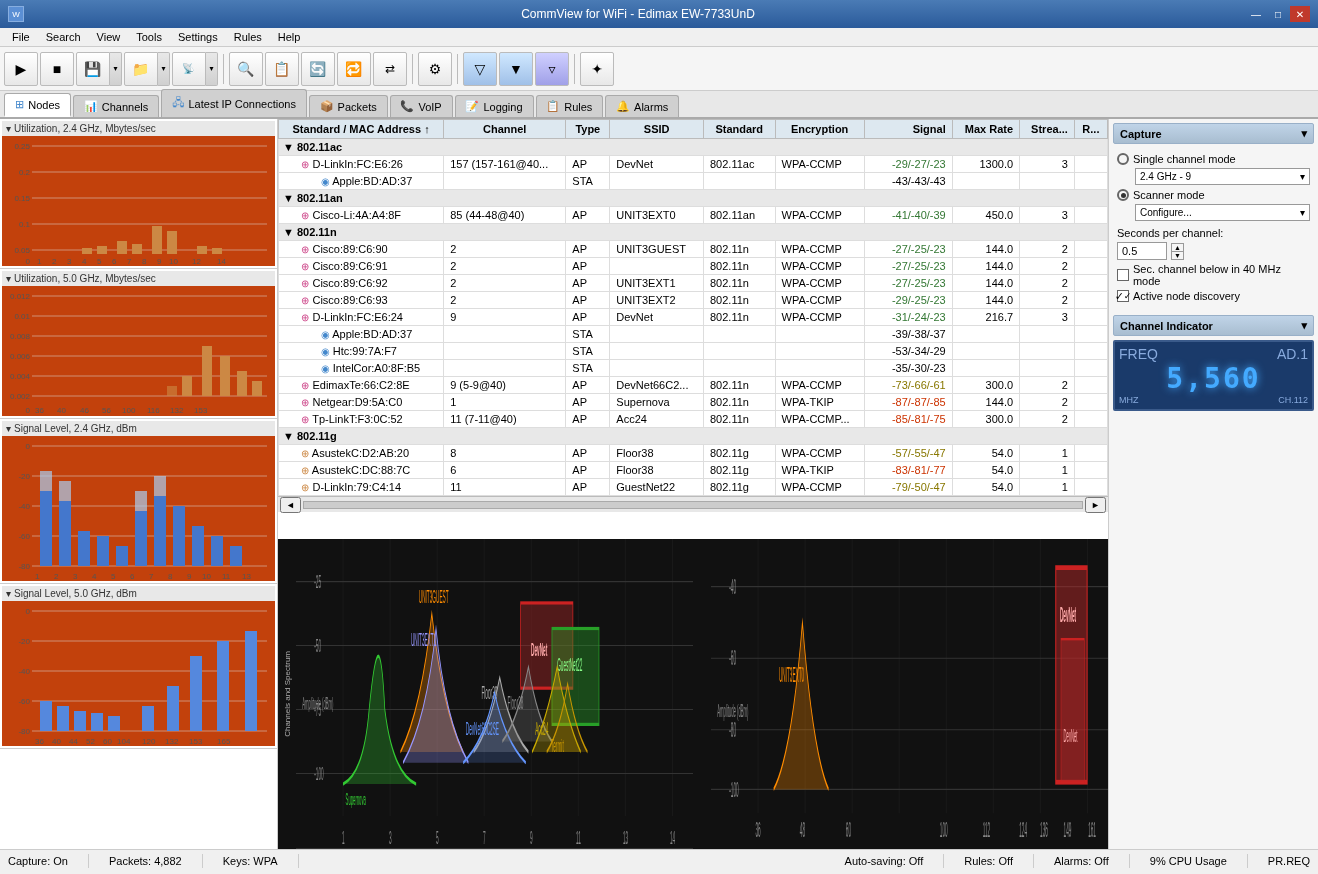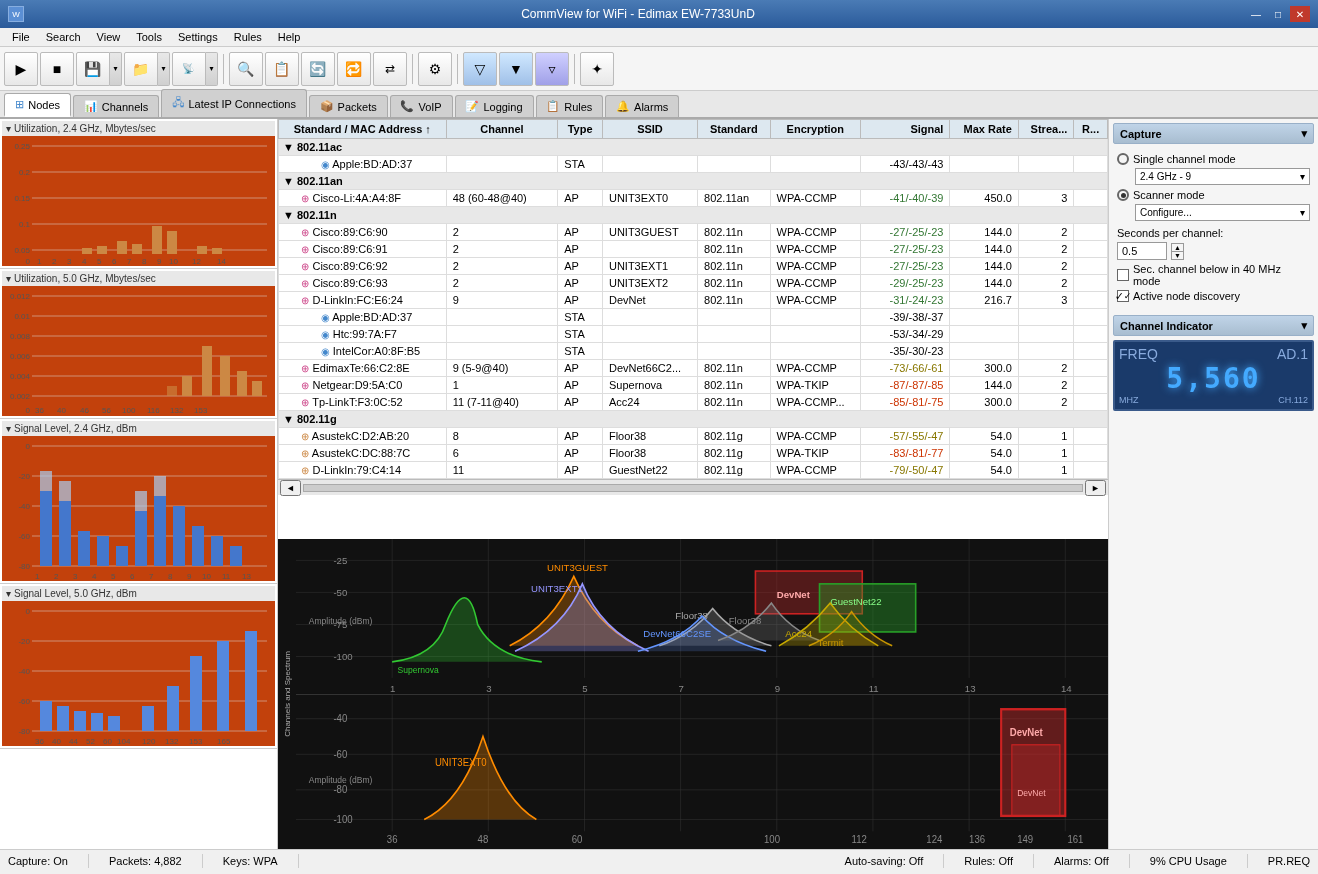--- a/index.html
+++ b/index.html
@@ -375,20 +375,34 @@
         </thead>
         <tbody id="table-body">
 
           <tr class="row-group-header">
             <td colspan="10" style="padding-left:4px;">
               <span style="cursor:pointer;">▼</span>
               <strong>802.11ac</strong>
             </td>
           </tr>
           <tr class="row-normal">
+            <td class="col-mac"><span style="padding-left:16px;">
+              <span style="color:#cc4488;font-size:10px;">⊕</span>
+              D-LinkIn:FC:E6:26</span></td>
+            <td class="col-ch">157 (157-161@40...</td>
+            <td class="col-type">AP</td>
+            <td class="col-ssid">DevNet</td>
+            <td class="col-std">802.11ac</td>
+            <td class="col-enc">WPA-CCMP</td>
+            <td class="col-sig" style="color:#337733;">-29/-27/-23</td>
+            <td class="col-rate">1300.0</td>
+            <td class="col-str">3</td>
+            <td></td>
+          </tr>
+          <tr class="row-normal">
             <td class="col-mac"><span style="padding-left:36px;">
               <span style="color:#4488cc;font-size:10px;">◉</span>
               Apple:BD:AD:37</span></td>
             <td class="col-ch"></td>
             <td class="col-type">STA</td>
             <td class="col-ssid"></td>
             <td class="col-std"></td>
             <td class="col-enc"></td>
             <td class="col-sig">-43/-43/-43</td>
             <td class="col-rate"></td>
@@ -399,21 +413,21 @@
           <tr class="row-group-header">
             <td colspan="10" style="padding-left:4px;">
               <span style="cursor:pointer;">▼</span>
               <strong>802.11an</strong>
             </td>
           </tr>
           <tr class="row-normal">
             <td class="col-mac"><span style="padding-left:16px;">
               <span style="color:#cc4488;font-size:10px;">⊕</span>
               Cisco-Li:4A:A4:8F</span></td>
-            <td class="col-ch">48 (60-48@40)</td>
+            <td class="col-ch">85 (44-48@40)</td>
             <td class="col-type">AP</td>
             <td class="col-ssid">UNIT3EXT0</td>
             <td class="col-std">802.11an</td>
             <td class="col-enc">WPA-CCMP</td>
             <td class="col-sig" style="color:#337733;">-41/-40/-39</td>
             <td class="col-rate">450.0</td>
             <td class="col-str">3</td>
             <td></td>
           </tr>
 
@@ -629,21 +643,21 @@
         </tbody>
       </table>
 
       <div style="height:16px;background:#e8e8e8;border-top:1px solid #bbb;display:flex;align-items:center;padding:0 2px;">
         <button style="font-size:9px;padding:1px 4px;">◄</button>
         <div style="flex:1;height:8px;background:#ccc;margin:0 2px;border:1px solid #aaa;"></div>
         <button style="font-size:9px;padding:1px 4px;">►</button>
       </div>
     </div>
 
-    <div id="spectrum-panel" style="flex:1;background:#111;position:relative;display:flex;flex-direction:column;">
+    <div id="spectrum-panel" style="flex:1;background:#111;position:relative;display:flex;flex-direction:row;">
 
       <div style="position:absolute;left:0;top:0;bottom:0;width:18px;background:#111;display:flex;flex-direction:column;z-index:2;">
         <div style="flex:1;display:flex;align-items:center;justify-content:center;">
           <span style="color:#aaa;font-size:8px;writing-mode:vertical-rl;transform:rotate(180deg);white-space:nowrap;">Channels and Spectrum</span>
         </div>
       </div>
 
       <div style="flex:1;position:relative;margin-left:18px;border-bottom:1px solid #333;">
         <svg width="100%" height="100%" viewBox="0 0 760 145" preserveAspectRatio="none" style="display:block;">
 

